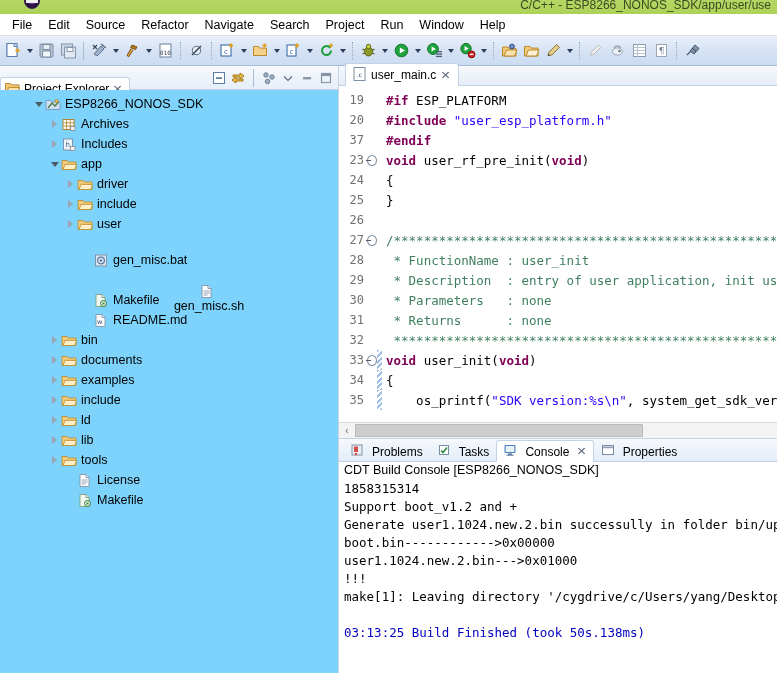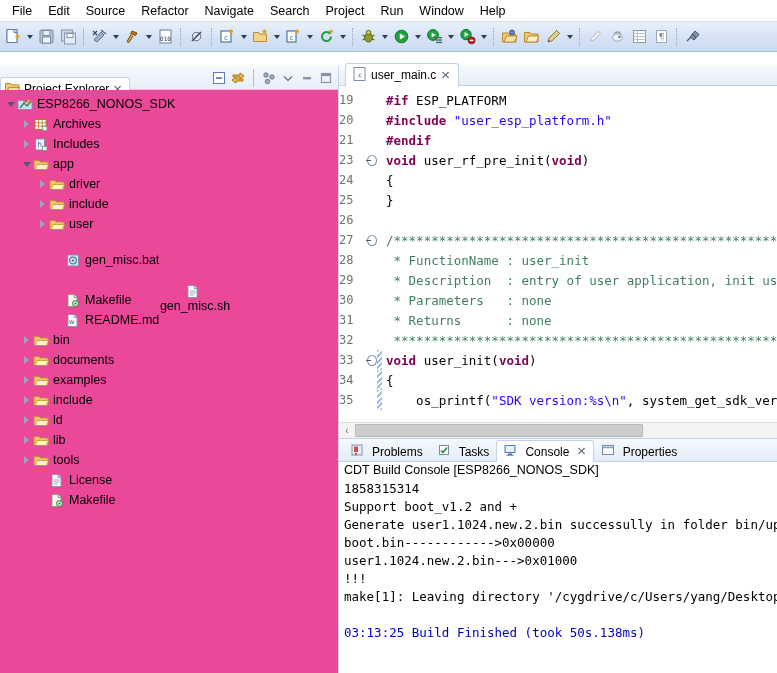--- a/index.html
+++ b/index.html
@@ -121,21 +121,21 @@
   .view-tab .lbl { white-space: nowrap; }
   .xglyph {
     font-size: 11px; color:#5e6b7d; line-height:1; transform: scaleX(1.1);
     font-family: "DejaVu Sans", sans-serif;
   }
   .view-actions { margin-left:auto; display:flex; align-items:center; gap:3px; padding-right:4px; }
   .vact { width:16px; height:16px; display:flex; align-items:center; justify-content:center; }
 
   .tree {
     position:absolute; left:0; right:0; top:24px; bottom:0;
-    overflow:hidden; padding-top: 4px; background:#ec4899;
+    overflow:hidden; padding-top: 4px; background:#7dd3fc;padding-left:28px;
   }
   .trow {
     display:flex; align-items:center; height:20px; white-space:nowrap;
     font-size:12.5px; padding-left:4px;
   }
   .twist {
     width:13px; height:13px; flex:0 0 auto;
     display:flex; align-items:center; justify-content:center;
   }
   .twist.closed i {
@@ -174,21 +174,21 @@
     position:absolute; left:0; right:0; top:24px; height: 348px;
     background:#ffffff; overflow:hidden;
   }
   .code-wrap { position:absolute; left:0; top:0; right:0; bottom:16px; overflow:hidden; }
   .coderow {
     display:flex; height:20px; align-items:center;
     font-family:"DejaVu Sans Mono","Liberation Mono",monospace;
     font-size:12.5px; white-space:pre;
   }
   .lnum {
-    width:28px; flex:0 0 auto; text-align:left; padding-right:3px;
+    width:28px; flex:0 0 auto; text-align:right; padding-right:3px;
     color:#707070; font-family:"DejaVu Sans Mono",monospace; font-size:12px;
   }
   .fold { width:10px; flex:0 0 auto; display:flex; align-items:center; justify-content:center; }
   .fold.has:before {
     content:""; width:9px; height:9px; border:1px solid #7e8fa5; border-radius:50%;
     background:#fff; position:relative;
   }
   .fold.has:after {
     content:""; position:absolute; width:5px; height:1px; background:#4b5b70; margin-left:-7px;
   }
@@ -243,20 +243,24 @@
     font-size:12.5px; white-space:pre; height:18px; line-height:18px; color:#000;
   }
   .cline.blue { color:#0000c0; }
   .cons-edge { position:absolute; left:0; top:42px; bottom:0; width:1px; background:#c8d2de; }
 </style>
 </head>
 <body>
 
 <div id="app">
 
+  <div class="titlebar">
+    <div class="applogo"></div>
+    <div class="ttl">C/C++ - ESP8266_NONOS_SDK/app/user/use</div>
+  </div>
 
   <div class="menubar">
     <div class="mi">File</div>
     <div class="mi">Edit</div>
     <div class="mi">Source</div>
     <div class="mi">Refactor</div>
     <div class="mi">Navigate</div>
     <div class="mi">Search</div>
     <div class="mi">Project</div>
     <div class="mi">Run</div>
@@ -782,21 +786,21 @@
           </span>
           <span>user_main.c</span>
           <span class="xglyph">✕</span>
         </div>
       </div>
 
       <div class="editor">
         <div class="code-wrap">
             <div class="coderow"><span class="lnum">19</span><span class="fold"></span><span class="chbar"></span><span class="ctext"><span class="pre">#if </span><span class="plain">ESP_PLATFORM</span></span></div>
             <div class="coderow"><span class="lnum">20</span><span class="fold"></span><span class="chbar"></span><span class="ctext"><span class="pre">#include </span><span class="str">"user_esp_platform.h"</span></span></div>
-            <div class="coderow"><span class="lnum">21</span><span class="fold"></span><span class="chbar"></span><span class="ctext"><span class="pre">#endif</span></span></div>
+            <div class="coderow"><span class="lnum">37</span><span class="fold"></span><span class="chbar"></span><span class="ctext"><span class="pre">#endif</span></span></div>
             <div class="coderow"><span class="lnum">23</span><span class="fold has"></span><span class="chbar"></span><span class="ctext"><span class="kw">void</span><span class="plain"> user_rf_pre_init(</span><span class="kw">void</span><span class="plain">)</span></span></div>
             <div class="coderow"><span class="lnum">24</span><span class="fold"></span><span class="chbar"></span><span class="ctext"><span class="plain">{</span></span></div>
             <div class="coderow"><span class="lnum">25</span><span class="fold"></span><span class="chbar"></span><span class="ctext"><span class="plain">}</span></span></div>
             <div class="coderow"><span class="lnum">26</span><span class="fold"></span><span class="chbar"></span><span class="ctext"></span></div>
             <div class="coderow"><span class="lnum">27</span><span class="fold has"></span><span class="chbar"></span><span class="ctext"><span class="cmt">/*****************************************************</span></span></div>
             <div class="coderow"><span class="lnum">28</span><span class="fold"></span><span class="chbar"></span><span class="ctext"><span class="cmt"> * FunctionName : user_init</span></span></div>
             <div class="coderow"><span class="lnum">29</span><span class="fold"></span><span class="chbar"></span><span class="ctext"><span class="cmt"> * Description  : entry of user application, init user f</span></span></div>
             <div class="coderow"><span class="lnum">30</span><span class="fold"></span><span class="chbar"></span><span class="ctext"><span class="cmt"> * Parameters   : none</span></span></div>
             <div class="coderow"><span class="lnum">31</span><span class="fold"></span><span class="chbar"></span><span class="ctext"><span class="cmt"> * Returns      : none</span></span></div>
             <div class="coderow"><span class="lnum">32</span><span class="fold"></span><span class="chbar"></span><span class="ctext"><span class="cmt"> *****************************************************</span></span></div>

